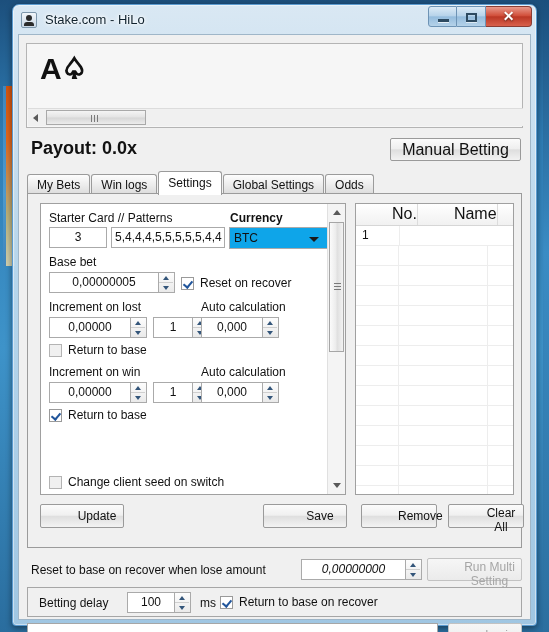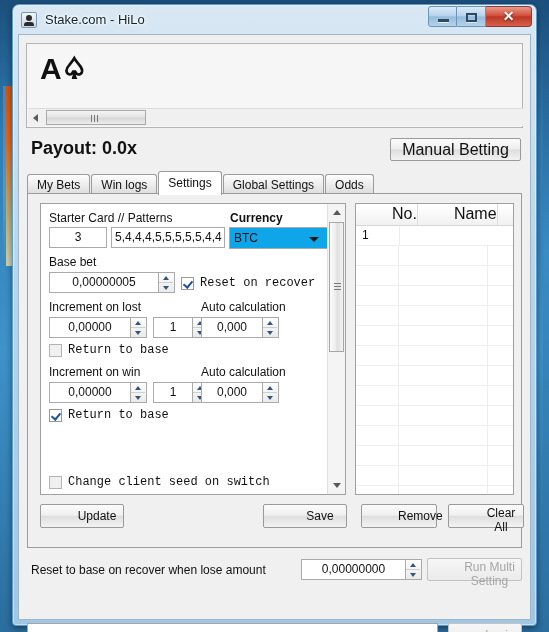--- a/index.html
+++ b/index.html
@@ -453,21 +453,21 @@
   .chk.off .box { background: #f0f0f0; border-color: #b3b3b3; }
   .chk.on .box::after {
     content: "";
     position: absolute;
     left: 3px; top: 1px;
     width: 4px; height: 7px;
     border: solid #21559b;
     border-width: 0 2px 2px 0;
     transform: rotate(40deg);
   }
-  .chk .txt { margin-left: 6px; font-size: 12px; color: #111; font-family: Liberation Mono, monospace; }
+  .chk .txt { margin-left: 6px; font-size: 12px; color: #111; }
 
   
   .list-panel {
     position: absolute;
     left: 327px;
     top: 9px;
     width: 159px;
     height: 292px;
     background: #ffffff;
     border: 1px solid #a0a0a0;
@@ -783,28 +783,41 @@
         </div>
 
         <button class="btn" style="left:12px; top:310px; width:84px;">Update</button>
         <button class="btn" style="left:235px; top:310px; width:84px;">Save</button>
         <button class="btn" style="left:333px; top:310px; width:76px;">Remove</button>
         <button class="btn" style="left:420px; top:310px; width:76px;">Clear All</button>
       </div>
 
       <div class="row-reset">
         <div class="lbl">Reset to base on recover when lose amount</div>
-        <div class="tbox center" style="position:absolute; left:274px; top:2px; width:105px;">0,00000000</div>
+        <div class="tbox center" style="position:absolute; left:274px; top:2px; width:105px;font-style:italic;">0,00000000</div>
         <div class="spin" style="left:379px; top:2px;">
           <div class="up"></div>
           <div class="down"></div>
         </div>
         <button class="btn disabled" style="left:400px; top:1px; width:95px; height:23px;">Run Multi Setting</button>
       </div>
 
+      <div class="delay-box">
+        <div class="lbl" style="position:absolute; left:11px; top:8px;">Betting delay</div>
+        <div class="tbox center" style="position:absolute; left:99px; top:4px; width:48px;">100</div>
+        <div class="spin" style="left:147px; top:4px;">
+          <div class="up"></div>
+          <div class="down"></div>
+        </div>
+        <div class="lbl" style="position:absolute; left:172px; top:8px;">ms</div>
+        <div class="chk on" style="left:192px; top:7px;">
+          <span class="box"></span>
+          <span class="txt">Return to base on recover</span>
+        </div>
+      </div>
 
       <div class="login-row">
         <div class="pwd">••••••••••••••••••••••••••••••••••••••••••••••••••••••••••</div>
         <button class="btn disabled" style="left:421px; top:0px; width:74px;">Login</button>
       </div>
 
     </div>
   </div>
 </div>
 

